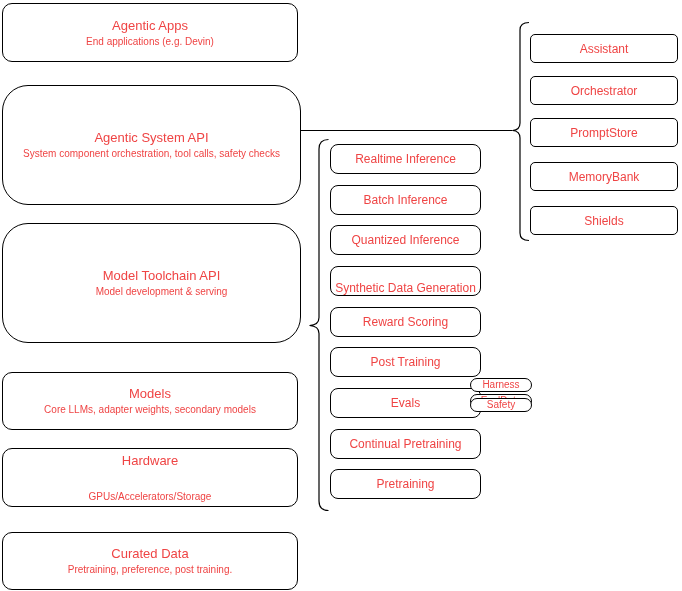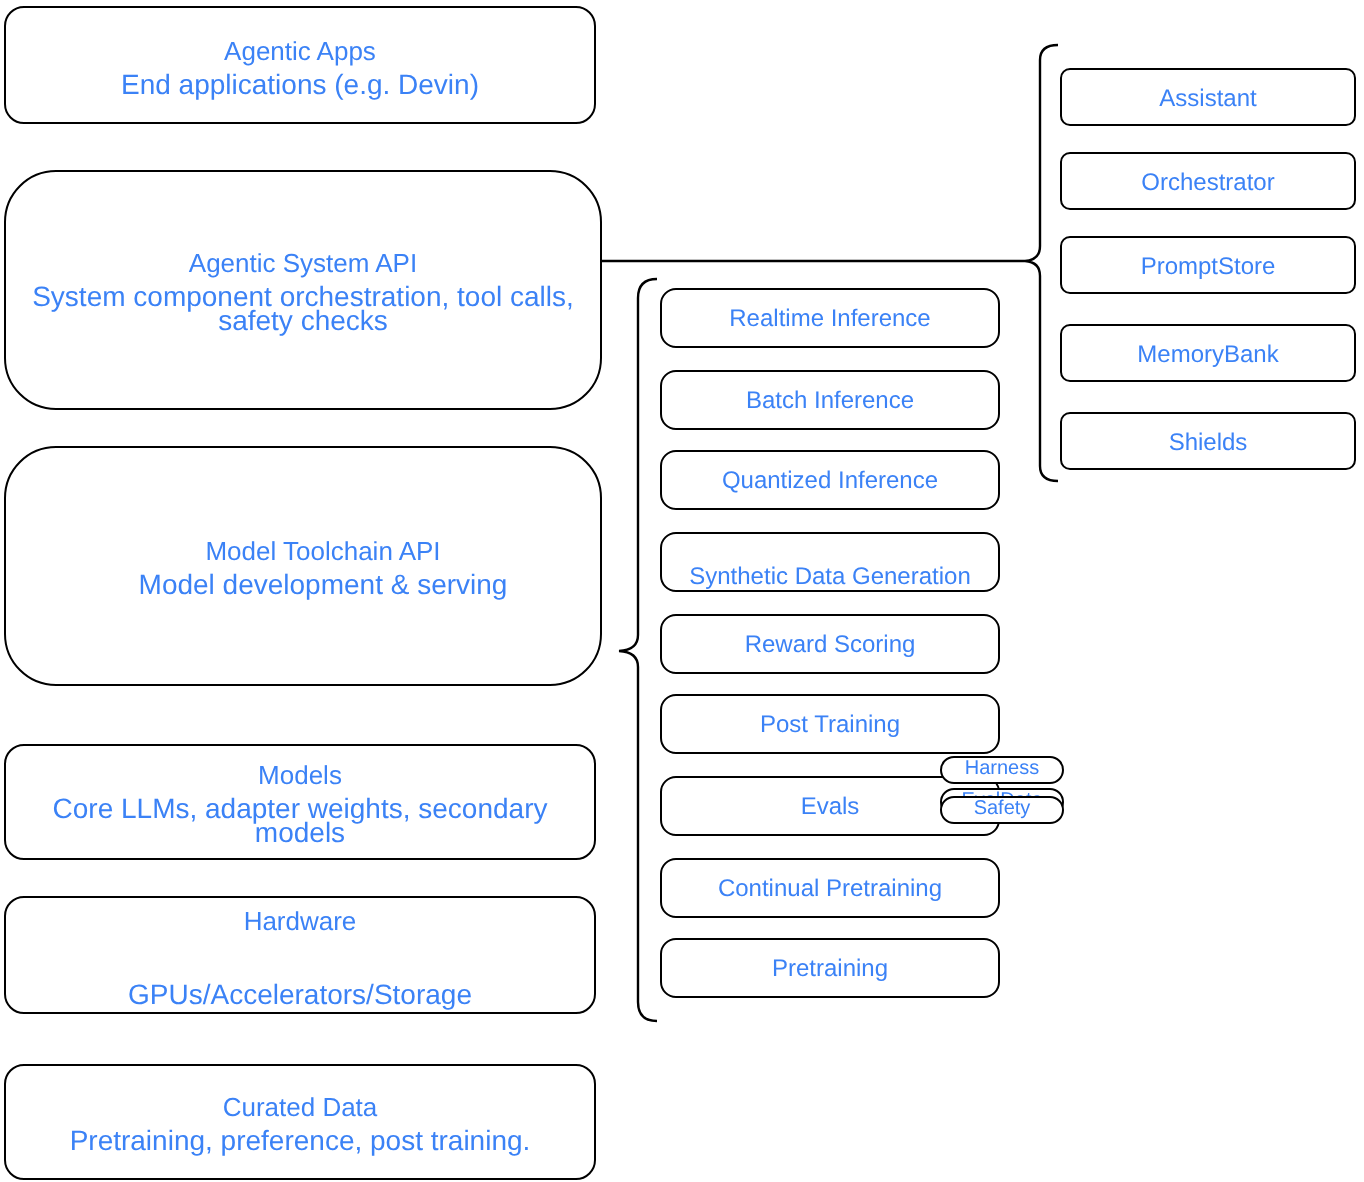--- a/index.html
+++ b/index.html
@@ -1,37 +1,37 @@
 <!DOCTYPE html>
 <html><head>
 <meta charset="utf-8">
 <style>
   html,body { margin:0; padding:0; background:#ffffff; }
   .canvas {
     position:relative;
     width:682px; height:591px;
     background:#ffffff;
     font-family:"Liberation Sans", sans-serif;
-    color:#3b82f6;
+    color:#ef4444;
     overflow:hidden;
   }
   .box {
     position:absolute;
     box-sizing:border-box;
     border:1px solid #000000;
     background:#ffffff;
     display:flex;
     flex-direction:column;
     align-items:center;
     justify-content:center;
     text-align:center;
   }
   .layer-title { font-size:13px; line-height:15px; }
-  .layer-subtitle { font-size:14px; line-height:12px; margin-top:3px; }
-  .mid-box  { left:330px; width:170px; height:30px; border-radius:8px; font-size:12px; }
+  .layer-subtitle { font-size:10px; line-height:12px; margin-top:3px; }
+  .mid-box  { left:330px; width:151px; height:30px; border-radius:8px; font-size:12px; }
   .right-box{ left:530px; width:148px; height:29px; border-radius:5px; font-size:12px; }
   .pill     { left:470px; width:62px; height:14px; border-radius:8px; font-size:10px; line-height:12px; }
   .connector-svg { position:absolute; left:0; top:0; pointer-events:none; }
 </style>
 </head>
 <body>
 
 <div class="canvas">
 
   <svg class="connector-svg" width="682" height="591" viewBox="0 0 682 591">

